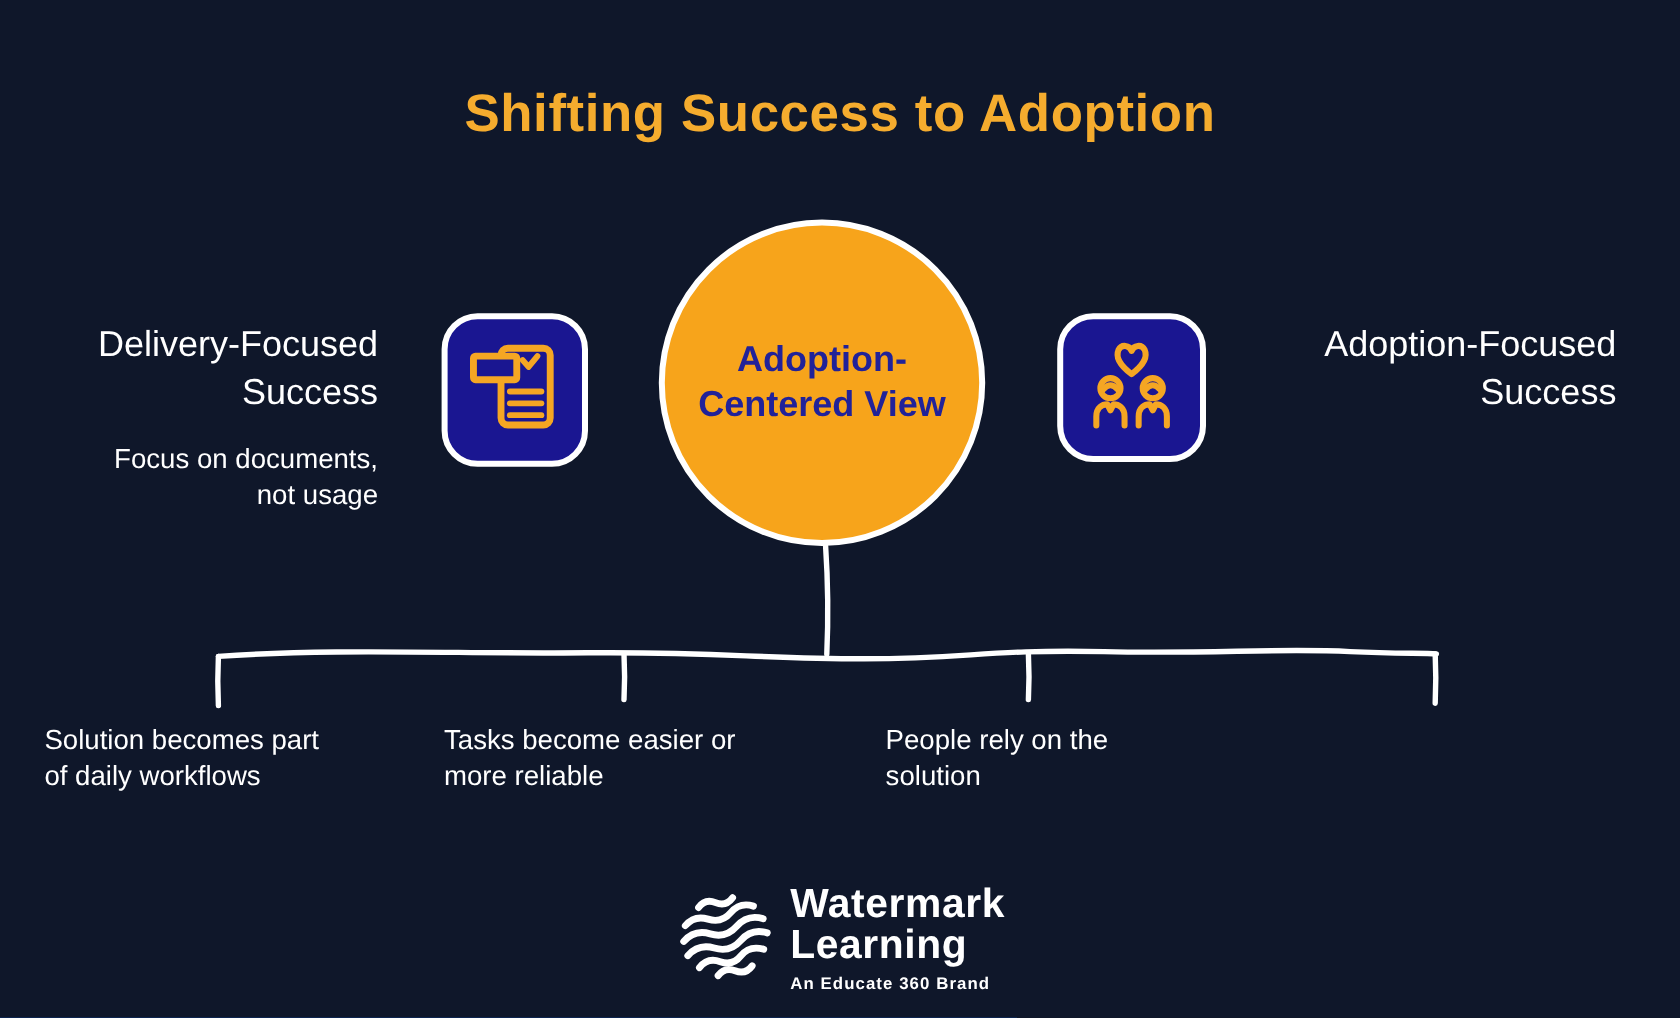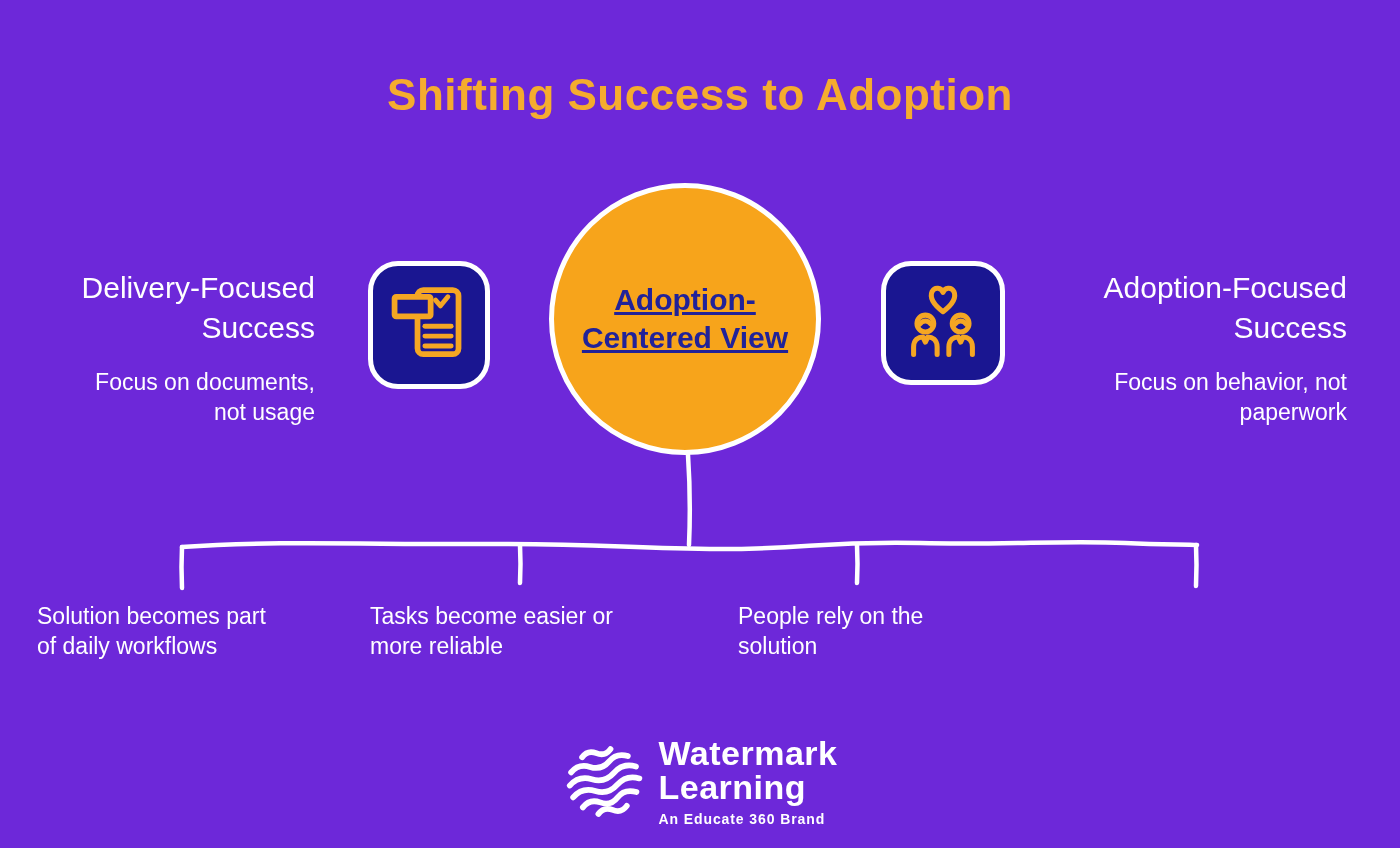--- a/index.html
+++ b/index.html
@@ -1,19 +1,19 @@
 <!DOCTYPE html>
 <html><head>
 <meta charset="utf-8">
 <style>
   html,body{margin:0;padding:0;background:#10306e;}
   .canvas{
     position:relative;
     width:1400px;height:848px;
-    background:#6d28d9;
+    background:#0f172a;
     overflow:hidden;
     font-family:"Liberation Sans", sans-serif;
   }
   .title{
     position:absolute;top:70px;left:0;width:1400px;
     margin:0;text-align:center;
     font-size:44px;font-weight:bold;color:#F5AC2E;
     letter-spacing:0.5px;
   }
   
@@ -40,21 +40,21 @@
   
   .circle{
     position:absolute;left:549px;top:183px;
     width:272px;height:272px;border-radius:50%;
     background:#F7A41B;border:5px solid #FFFFFF;
     box-sizing:border-box;
     display:flex;align-items:center;justify-content:center;
   }
   .circle .circle-label{
     font-size:30px;font-weight:bold;color:#212299;
-    text-align:center;line-height:1.28;white-space:pre-line;text-decoration:underline;
+    text-align:center;line-height:1.28;white-space:pre-line;
   }
   
   .connector{position:absolute;left:160px;top:448px;}
   
   .outcome{
     position:absolute;top:601px;width:300px;
     color:#FFFFFF;font-size:23px;line-height:1.32;
     text-align:left;white-space:pre-line;
   }
   .outcome-1{left:37px;}
@@ -122,22 +122,20 @@
           <path d="M64,54 Q71,46 78,54"></path>
           <path d="M57,90 L57,81 C57,72 63,69 68,69 L71,75 L74,69 C79,69 85,72 85,81 L85,90"></path>
         </g>
       </svg>
     </span>
   </div>
 
   <div class="side-block right-block">
     <div class="heading">Adoption-Focused
 Success</div>
-    <div class="subtext">Focus on behavior, not
-paperwork</div>
   </div>
 
   <svg class="connector" width="1060" height="150" viewBox="0 0 1060 150">
     <g fill="none" stroke="#FFFFFF" stroke-width="4.5" stroke-linecap="round">
       <path d="M528,7 q3,45 1,90"></path>
       <path d="M22,99 C120,92 220,97 330,96 C440,95 470,101 560,101 C650,101 660,93 760,95 C850,97 905,92 965,95 C1005,97 1026,96 1037,97"></path>
       <path d="M22,99 q-1,20 0,41"></path>
       <path d="M360,97 q1,19 0,38"></path>
       <path d="M697,97 q1,19 0,38"></path>
       <path d="M1036,97 q1,20 0,41"></path>

